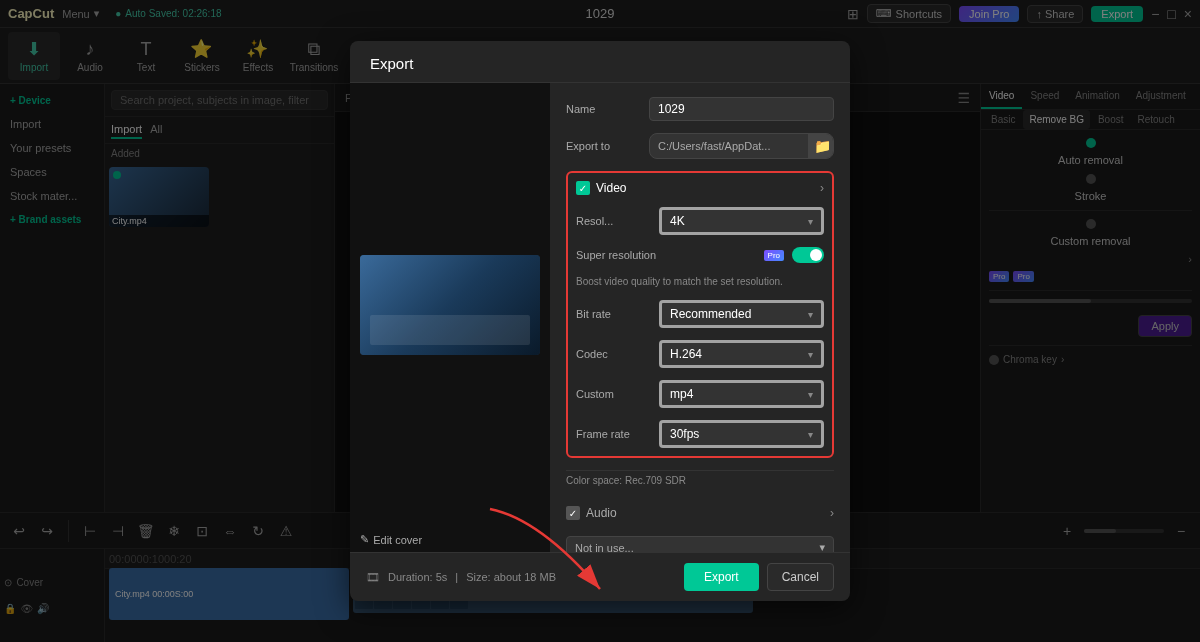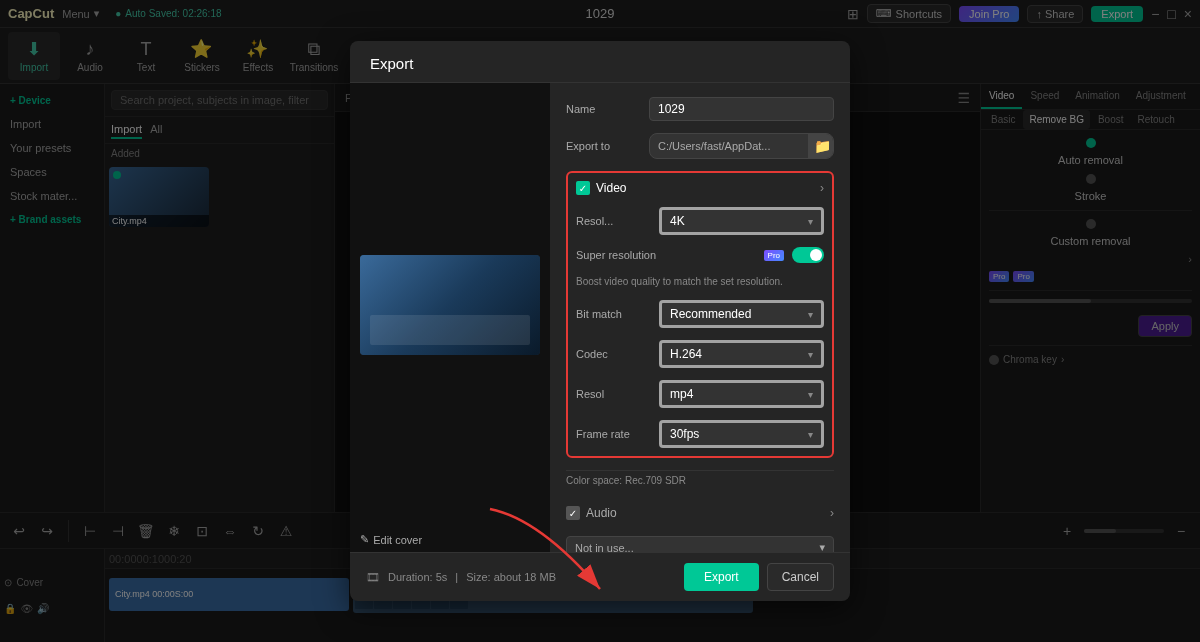--- a/index.html
+++ b/index.html
@@ -432,21 +432,21 @@
       color: #555;
     }
     .timeline-clips {
       height: 50px;
       position: relative;
       display: flex;
       align-items: center;
       padding: 4px;
     }
     .timeline-clip {
-      height: 33px;
+      height: 52px;
       background: #3a6ea8;
       border-radius: 3px;
       width: 240px;
       display: flex;
       align-items: center;
       padding: 0 6px;
       font-size: 9px;
       color: #fff;
       gap: 4px;
     }
@@ -1046,37 +1046,37 @@
 
           <div class="toggle-row">
             <span class="toggle-label">Super resolution</span>
             <span class="toggle-pro">Pro</span>
             <div class="toggle-switch"></div>
           </div>
 
           <div class="boost-text">Boost video quality to match the set resolution.</div>
 
           <div class="form-row">
-            <span class="form-label">Bit match</span>
+            <span class="form-label">Bit rate</span>
             <div class="select-field">
               <span>Recommended</span>
               <span class="select-chevron">▾</span>
             </div>
           </div>
 
           <div class="form-row">
             <span class="form-label">Codec</span>
             <div class="select-field">
               <span>H.264</span>
               <span class="select-chevron">▾</span>
             </div>
           </div>
 
           <div class="form-row">
-            <span class="form-label">Resol</span>
+            <span class="form-label">Custom</span>
             <div class="select-field">
               <span>mp4</span>
               <span class="select-chevron">▾</span>
             </div>
           </div>
 
           <div class="form-row">
             <span class="form-label">Frame rate</span>
             <div class="select-field">
               <span>30fps</span>

